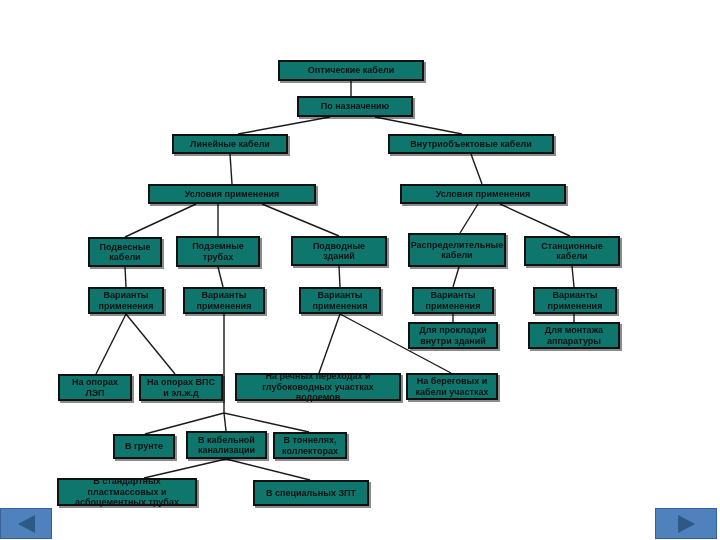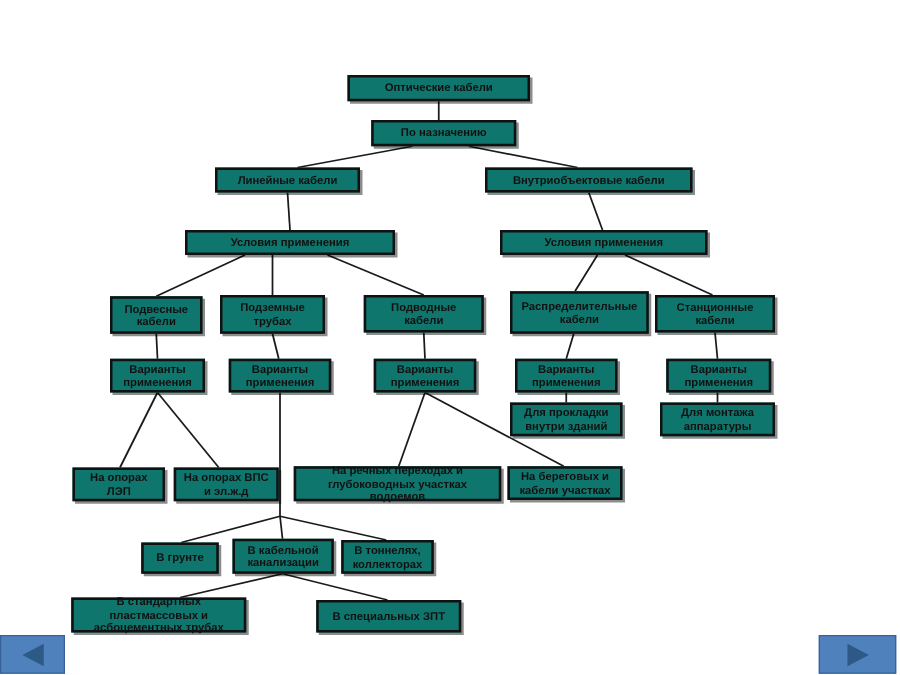--- a/index.html
+++ b/index.html
@@ -64,22 +64,22 @@
   <div class="node" style="left:297px;top:96px;width:116px;height:21px;">По назначению</div>
 
   <div class="node" style="left:172px;top:134px;width:116px;height:20px;">Линейные кабели</div>
   <div class="node" style="left:388px;top:134px;width:166px;height:20px;">Внутриобъектовые кабели</div>
 
   <div class="node" style="left:148px;top:184px;width:168px;height:20px;">Условия применения</div>
   <div class="node" style="left:400px;top:184px;width:166px;height:20px;">Условия применения</div>
 
   <div class="node" style="left:88px;top:237px;width:74px;height:30px;">Подвесные кабели</div>
   <div class="node" style="left:176px;top:236px;width:84px;height:31px;">Подземные трубах</div>
-  <div class="node" style="left:291px;top:236px;width:96px;height:30px;">Подводные кабели</div>
-  <div class="node" style="left:408px;top:233px;width:111px;height:34px;">Распределительные кабели</div>
+  <div class="node" style="left:291px;top:236px;width:96px;height:30px;">Подводные зданий</div>
+  <div class="node" style="left:408px;top:233px;width:98px;height:34px;">Распределительные кабели</div>
   <div class="node" style="left:524px;top:236px;width:96px;height:30px;">Станционные кабели</div>
 
   <div class="node" style="left:88px;top:287px;width:76px;height:27px;">Варианты применения</div>
   <div class="node" style="left:183px;top:287px;width:82px;height:27px;">Варианты применения</div>
   <div class="node" style="left:299px;top:287px;width:82px;height:27px;">Варианты применения</div>
   <div class="node" style="left:412px;top:287px;width:82px;height:27px;">Варианты применения</div>
   <div class="node" style="left:533px;top:287px;width:84px;height:27px;">Варианты применения</div>
 
   <div class="node" style="left:408px;top:322px;width:90px;height:27px;">Для прокладки внутри зданий</div>
   <div class="node" style="left:528px;top:322px;width:92px;height:27px;">Для монтажа аппаратуры</div>

